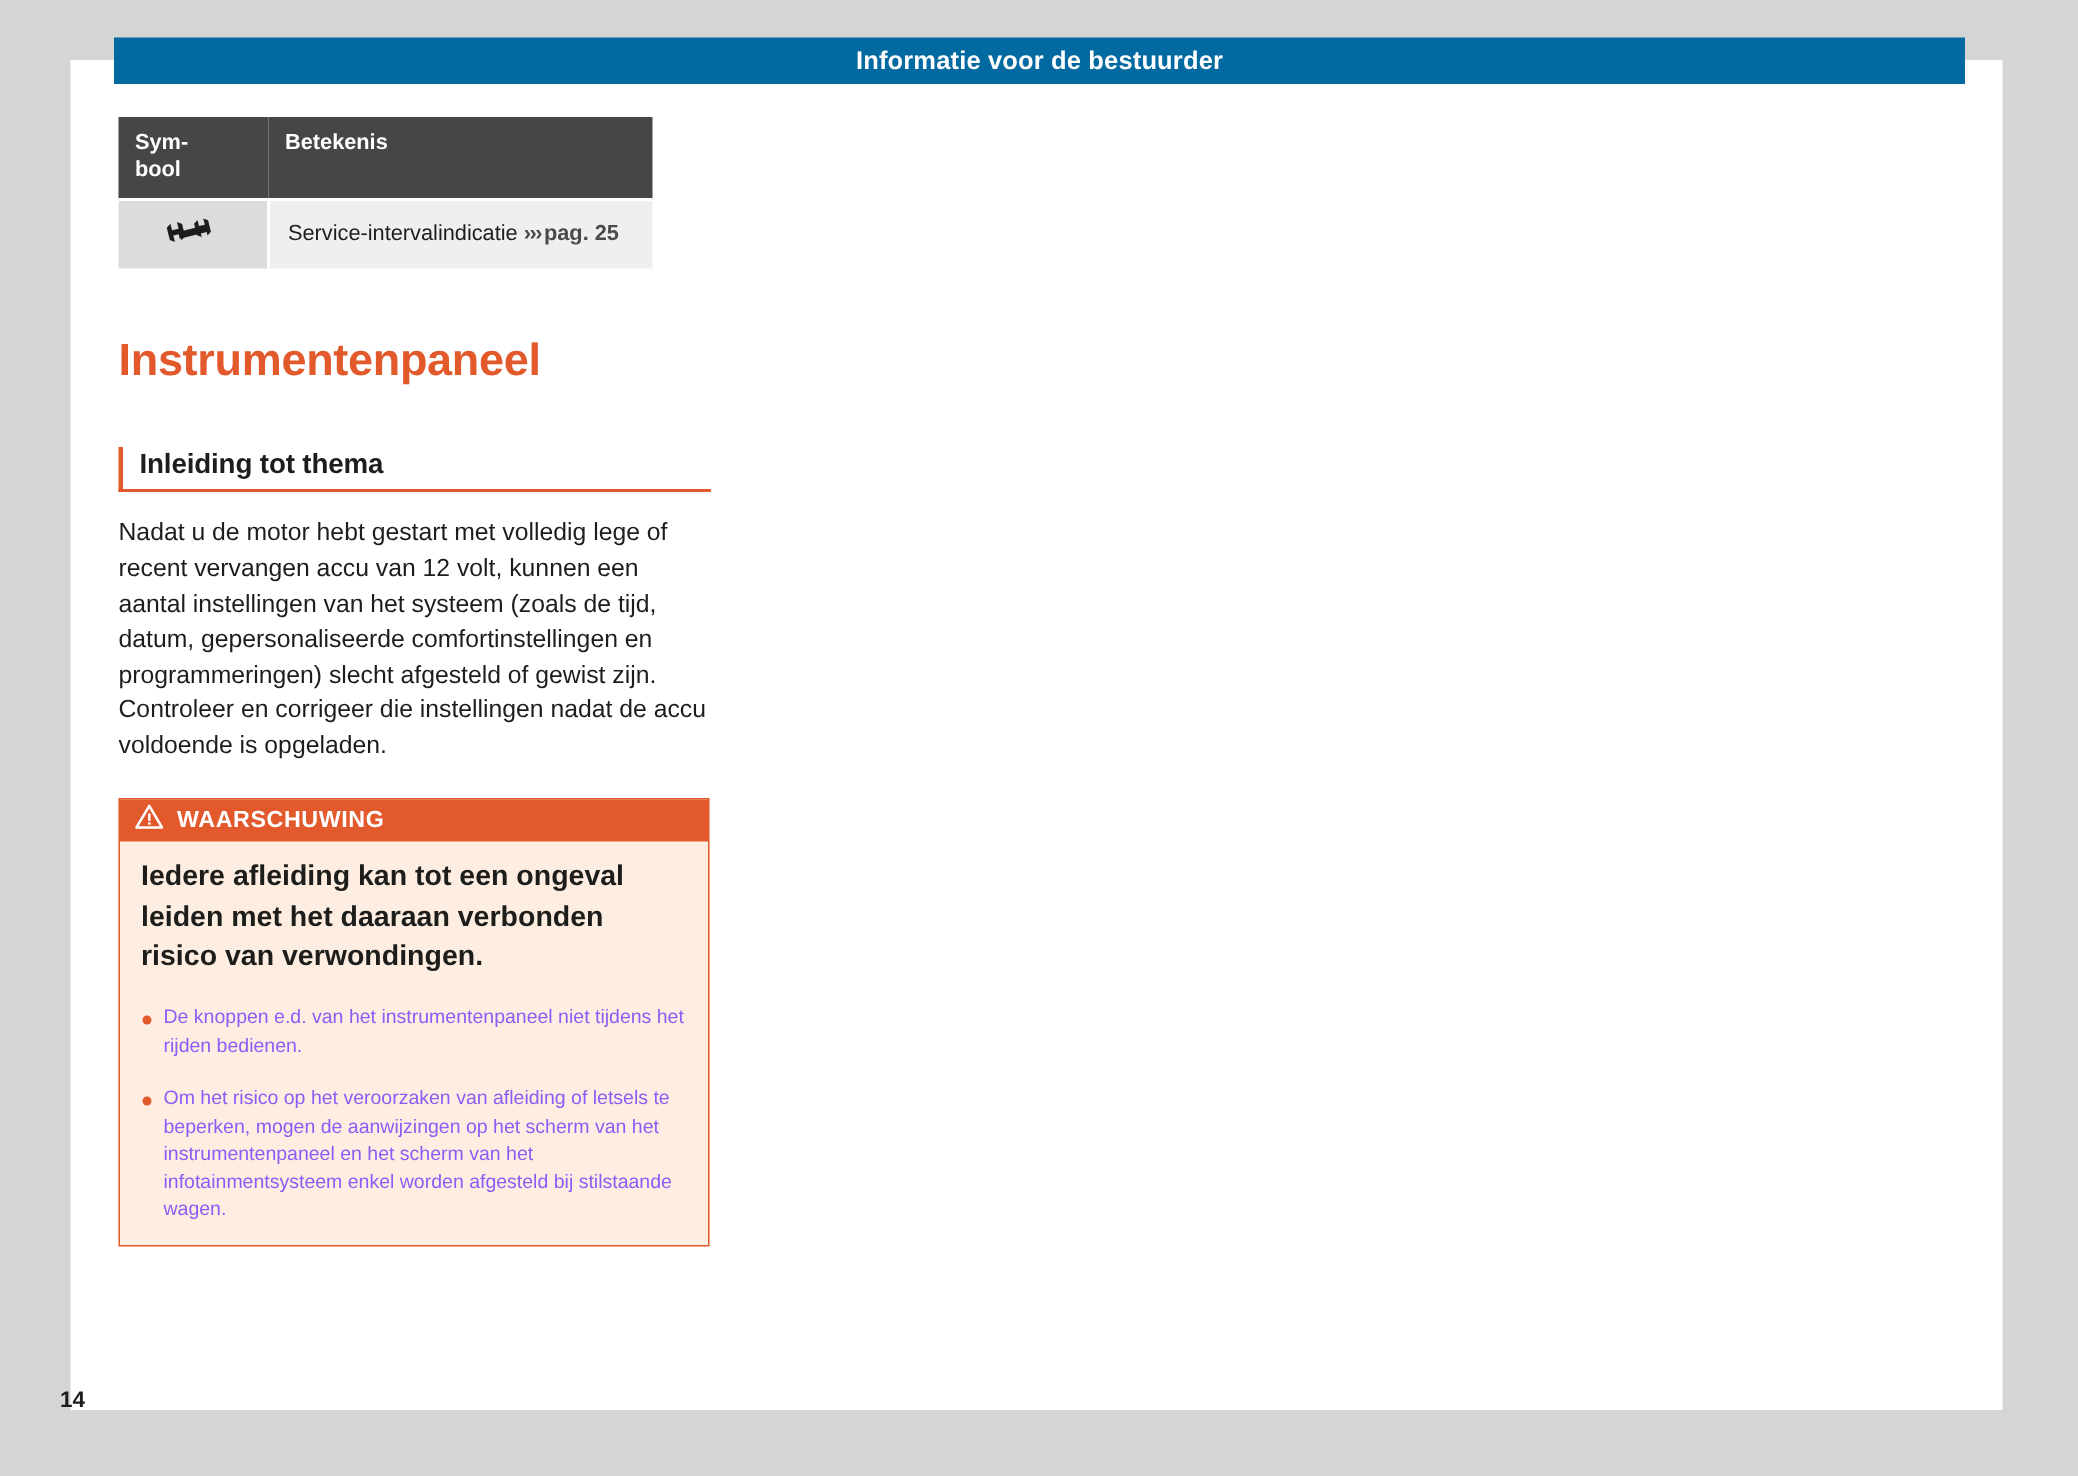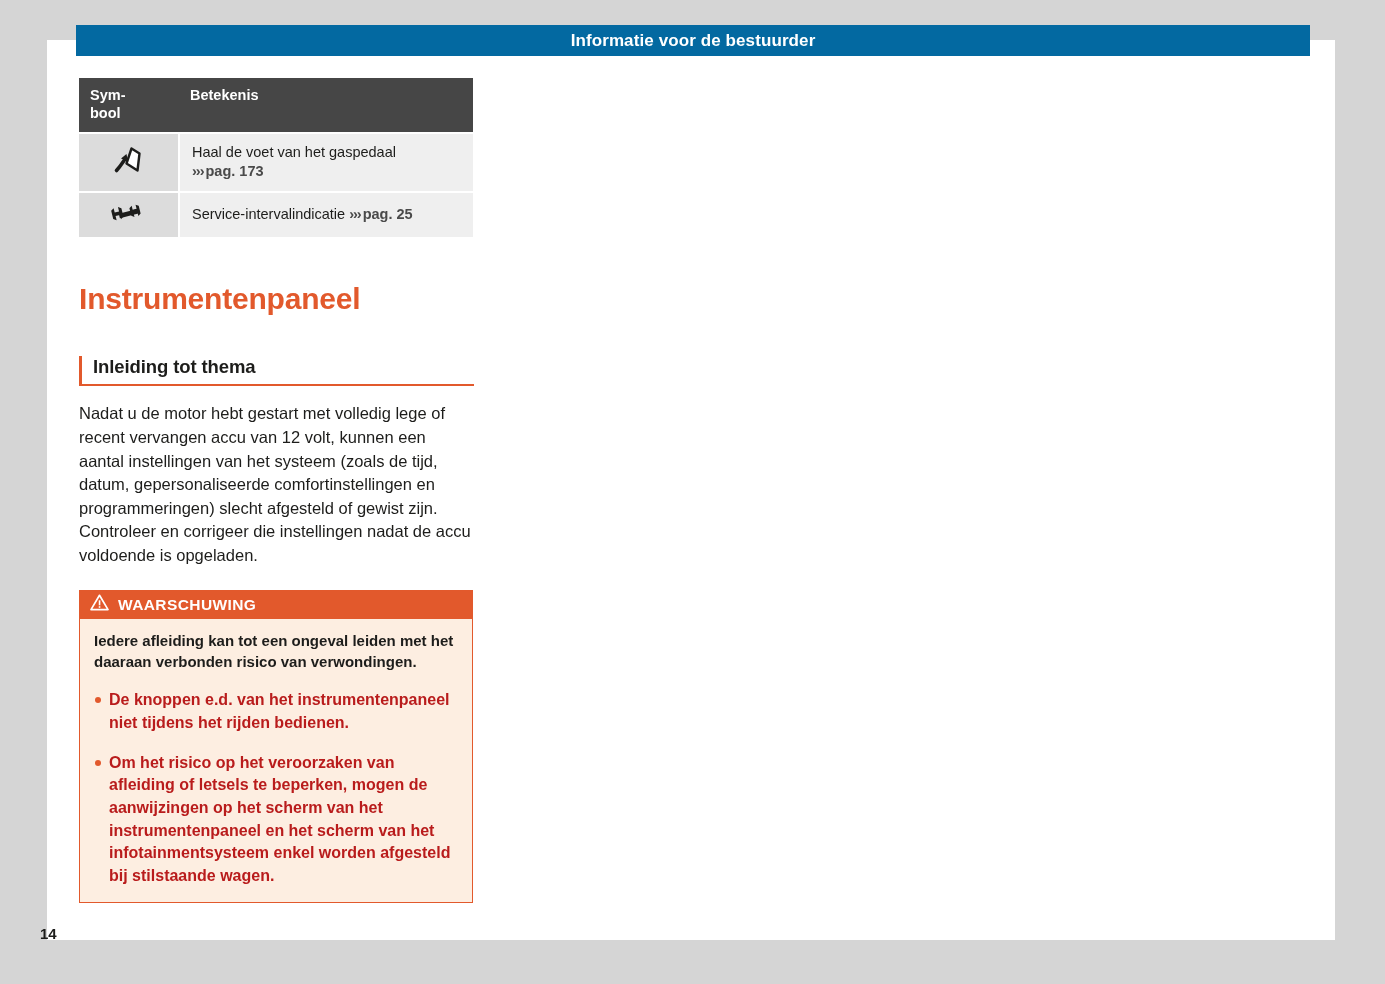--- a/index.html
+++ b/index.html
@@ -59,21 +59,21 @@
   .content-col {
     position: absolute;
     left: 32px;
     top: 38px;
     width: 395px;
   }
 
   
   .symbol-table {
     border-collapse: collapse;
-    width: 394px;
+    width: 356px;
     table-layout: fixed;
   }
   .symbol-table th {
     background: #464646;
     color: #ffffff;
     font-size: 14.5px;
     font-weight: bold;
     text-align: left;
     vertical-align: top;
     padding: 9px 11px 10px 11px;
@@ -167,32 +167,32 @@
   .warning-head-label {
     color: #ffffff;
     font-size: 15.5px;
     font-weight: bold;
     letter-spacing: 0.4px;
   }
   .warning-body {
     padding: 11px 14px 14px 14px;
   }
   .warning-lead {
-    font-size: 15px;
+    font-size: 19px;
     font-weight: bold;
     line-height: 1.42;
     color: #1d1d1b;
     margin: 0;
   }
   .warning-bullet {
     position: relative;
-    font-size: 16px;
-    font-weight: bold;
+    font-size: 13px;
+    font-weight: normal;
     line-height: 1.42;
-    color: #b91c1c;
+    color: #8b5cf6;
     margin: 17px 0 0 0;
     padding-left: 15px;
   }
   .warning-bullet .dot {
     position: absolute;
     left: 1px;
     top: 8px;
     width: 6px;
     height: 6px;
     border-radius: 50%;
@@ -207,37 +207,20 @@
   <div class="content-col">
 
     <table class="symbol-table">
       <thead>
         <tr>
           <th class="th-symbol"><span>Sym-</span><br><span>bool</span></th>
           <th class="th-meaning">Betekenis</th>
         </tr>
       </thead>
       <tbody>
-        <tr class="row-pedal">
-          <td class="cell-symbol">
-            <span class="icon-box">
-              <svg width="46" height="40" viewBox="0 0 46 40" aria-hidden="true">
-
-                <path d="M25.5 7.5 L33.5 12.5 L31.5 29.5 L20.5 22.5 Z" fill="#ffffff" stroke="#1d1d1b" stroke-width="2.4" stroke-linejoin="round"></path>
-
-                <path d="M10.5 29.5 L13.5 26.0 L19.5 17.5" fill="none" stroke="#1d1d1b" stroke-width="3.6" stroke-linecap="round"></path>
-                <path d="M20.5 13.0 L22.0 20.5 L15.0 17.5 Z" fill="#1d1d1b"></path>
-              </svg>
-            </span>
-          </td>
-          <td class="cell-meaning">
-            <span>Haal de voet van het gaspedaal</span><br>
-            <span class="ref"><span class="chev">›››</span><span>pag. 173</span></span>
-          </td>
-        </tr>
         <tr class="row-wrench">
           <td class="cell-symbol">
             <span class="icon-box">
               <svg width="46" height="40" viewBox="0 0 46 40" aria-hidden="true">
                 <g fill="#1d1d1b">
 
                   <rect x="13" y="18.2" width="20" height="4.6" transform="rotate(-14 23 20.5)"></rect>
 
                   <path d="M13.5 14.5 L13.5 19.0 L9.0 19.0 L9.0 14.5 L6.0 16.5 L6.0 25.0 L9.0 27.0 L9.0 22.6 L13.5 22.6 L13.5 27.0 L16.5 25.0 L16.5 16.5 Z" transform="rotate(-14 11 20.5)"></path>
 

